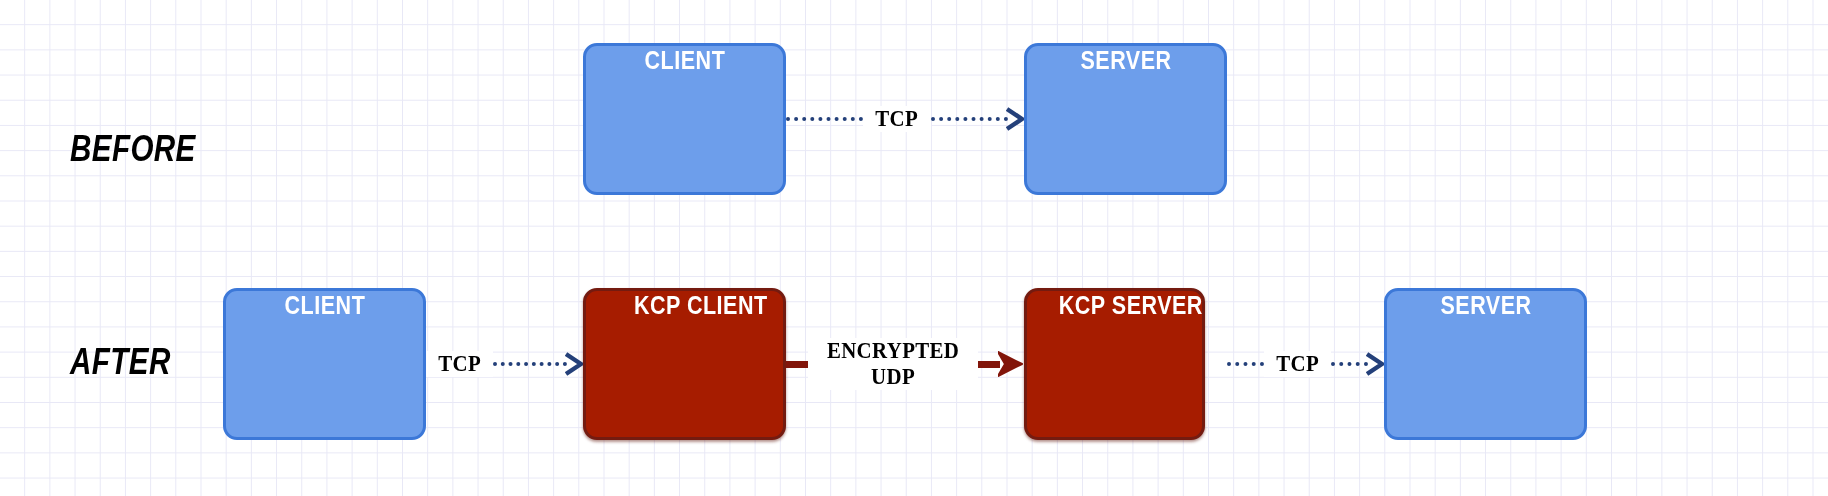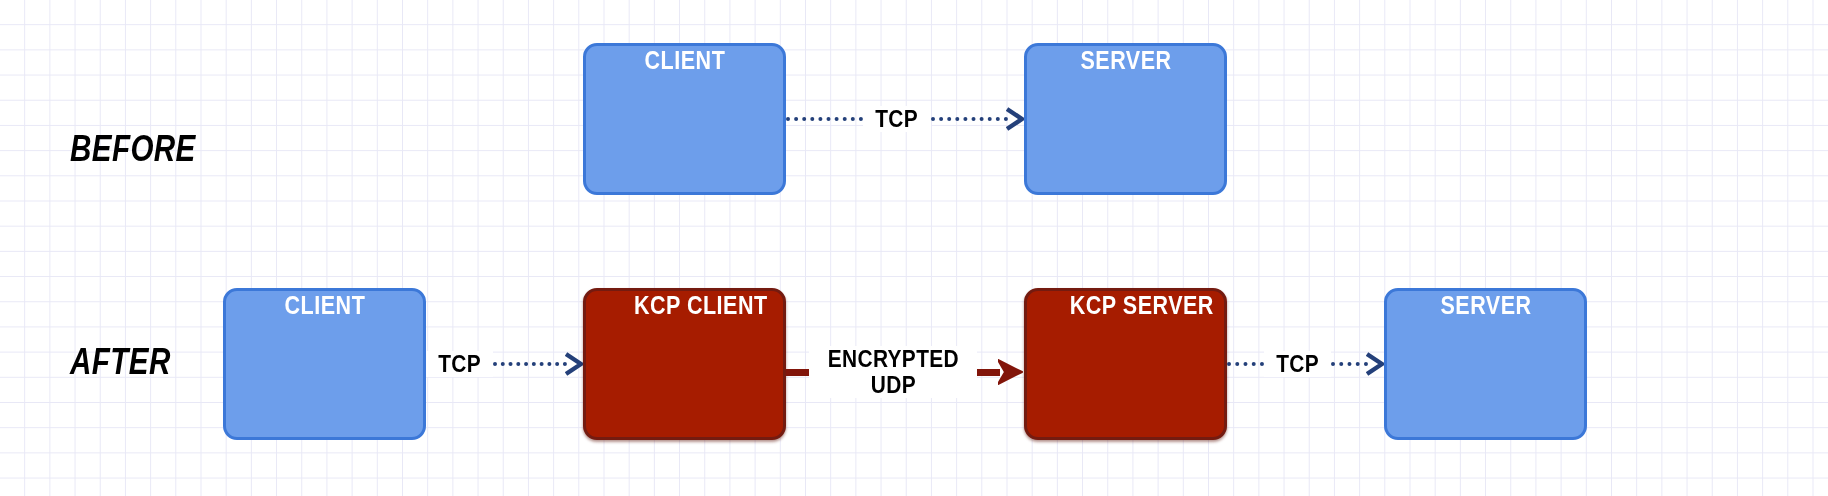--- a/index.html
+++ b/index.html
@@ -76,21 +76,21 @@
     padding-left: 32px;
   }
 
   
   #node-before-client { left: 583px;  top: 43px;  width: 203px; height: 152px; }
   #node-before-server { left: 1024px; top: 43px;  width: 203px; height: 152px; }
 
   
   #node-after-client     { left: 223px;  top: 288px; width: 203px; height: 152px; }
   #node-after-kcp-client { left: 583px;  top: 288px; width: 203px; height: 152px; }
-  #node-after-kcp-server { left: 1024px; top: 288px; width: 203px; height: 152px; }
+  #node-after-kcp-server { left: 1024px; top: 288px; width: 181px; height: 152px; }
   #node-after-server     { left: 1384px; top: 288px; width: 203px; height: 152px; }
 
   
   .connector {
     position: absolute;
     height: 60px;
     display: flex;
     align-items: center;
   }
   .conn-seg {
@@ -101,21 +101,21 @@
     border-top-color: #24407a;
   }
   .conn-seg.thick {
     border-top-style: solid;
     border-top-width: 7px;
     border-top-color: #82150a;
   }
   .conn-label {
     flex: 0 0 auto;
     padding: 0 9px;
-    font-family: Liberation Sans, sans-serif;
+    font-family: Liberation Serif, serif;
     font-weight: 700;
     font-size: 24px;
     letter-spacing: 0.4px;
     color: #000000;
     background: #ffffff;
     text-align: center;
     line-height: 1.08;
     white-space: nowrap;
   }
   .conn-label span { display: block; transform: scaleX(0.87); }
@@ -125,21 +125,21 @@
     height: 24px;
     margin-left: -2px;
   }
   .arrowhead.thick { width: 26px; height: 34px; }
 
   
   #conn-before-tcp { left: 786px; top: 89px; width: 238px; }
   
   #conn-after-tcp-1 { left: 426px; top: 334px; width: 157px; }
   
-  #conn-after-udp { left: 786px; top: 334px; width: 238px; margin-top: 8px; }
+  #conn-after-udp { left: 786px; top: 334px; width: 238px; }
   
   #conn-after-tcp-2 { left: 1227px; top: 334px; width: 157px; }
 </style>
 </head>
 <body>
 
 <div id="canvas">
 
   <div id="label-before" class="row-label">BEFORE</div>
 

